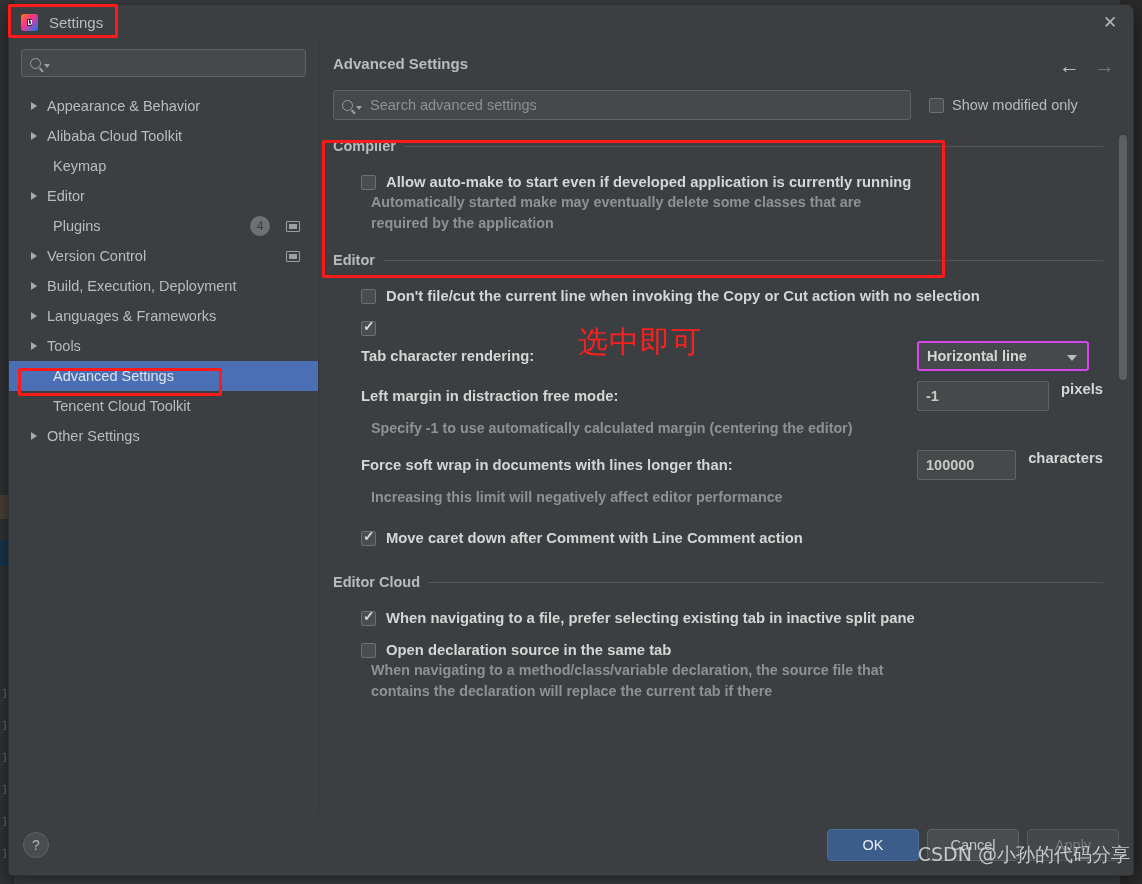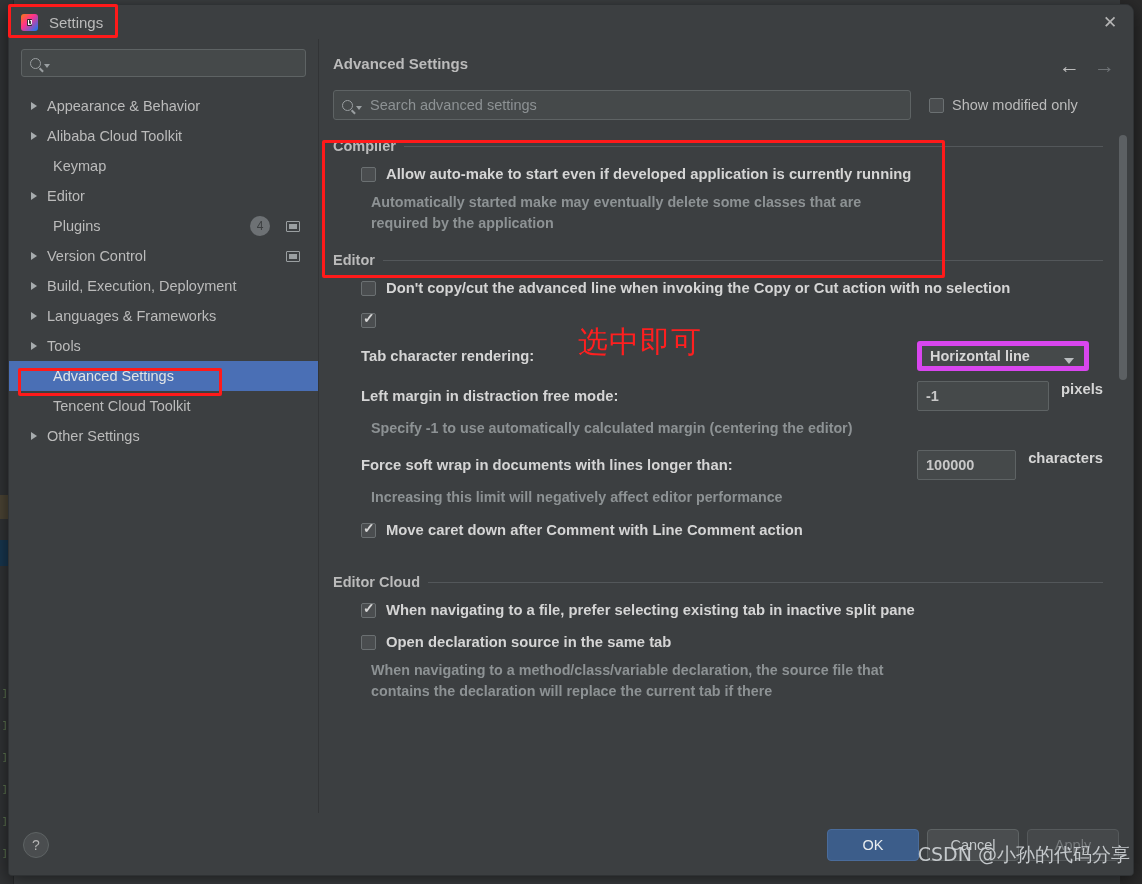--- a/index.html
+++ b/index.html
@@ -159,36 +159,36 @@
   .scroller {
     flex: 1; min-height: 0; overflow: hidden;
     padding: 10px 30px 0 14px; position: relative;
   }
 
   .group { margin-top: 8px; font-weight: bold; }
   .group-head { display:flex; align-items:center; gap:8px; margin-bottom: 4px; }
   .group-title { color:#bbbbbb; font-size:14.5px; white-space:nowrap; }
   .group-line { flex:1; height:1px; background:#53575a; }
 
-  .opt-row { display:flex; align-items:center; min-height: 32px; padding-left: 28px; }
+  .opt-row { display:flex; align-items:flex-end; min-height: 32px; padding-left: 28px; }
   .opt-row .txt { color:#d5d5d5; font-size:14.8px; margin-left:10px; }
   .desc {
     color:#8d9294; font-size:14.3px; line-height:21px;
     padding-left: 38px; max-width: 560px; margin: 2px 0 6px 0;
   }
   .desc.wide { max-width: 640px; }
 
   .field-row {
     display:flex; align-items:center; min-height: 40px; padding-left: 28px;
   }
   .field-label { color:#d5d5d5; font-size:14.8px; }
   .spacer { flex: 1; }
   .combo {
     width: 172px; height: 30px; background:#45494a;
-    border:5px solid #d946ef; border-radius:3px;
+    border:2px solid #d946ef; border-radius:3px;
     display:flex; align-items:center; padding: 0 8px;
     color:#d5d5d5; font-size:14.5px; position:relative;
   }
   .combo .dn {
     position:absolute; right:10px; top:12px;
     width:0;height:0;border-left:5px solid transparent;border-right:5px solid transparent;
     border-top:6px solid #b9bdbf;
   }
   .numfield {
     width: 140px; height: 30px; background:#45494a;
@@ -376,21 +376,21 @@
         </div>
 
         <div class="group" style="margin-top:18px">
           <div class="group-head">
             <div class="group-title">Editor</div>
             <div class="group-line"></div>
           </div>
 
           <div class="opt-row">
             <div class="cbox"></div>
-            <div class="txt">Don't copy/cut the advanced line when invoking the Copy or Cut action with no selection</div>
+            <div class="txt">Don't file/cut the current line when invoking the Copy or Cut action with no selection</div>
           </div>
 
           <div class="opt-row">
             <div class="cbox checked"></div>
           </div>
 
           <div class="field-row">
             <div class="field-label">Tab character rendering:</div>
             <div class="spacer"></div>
             <div class="ctrl-col">

